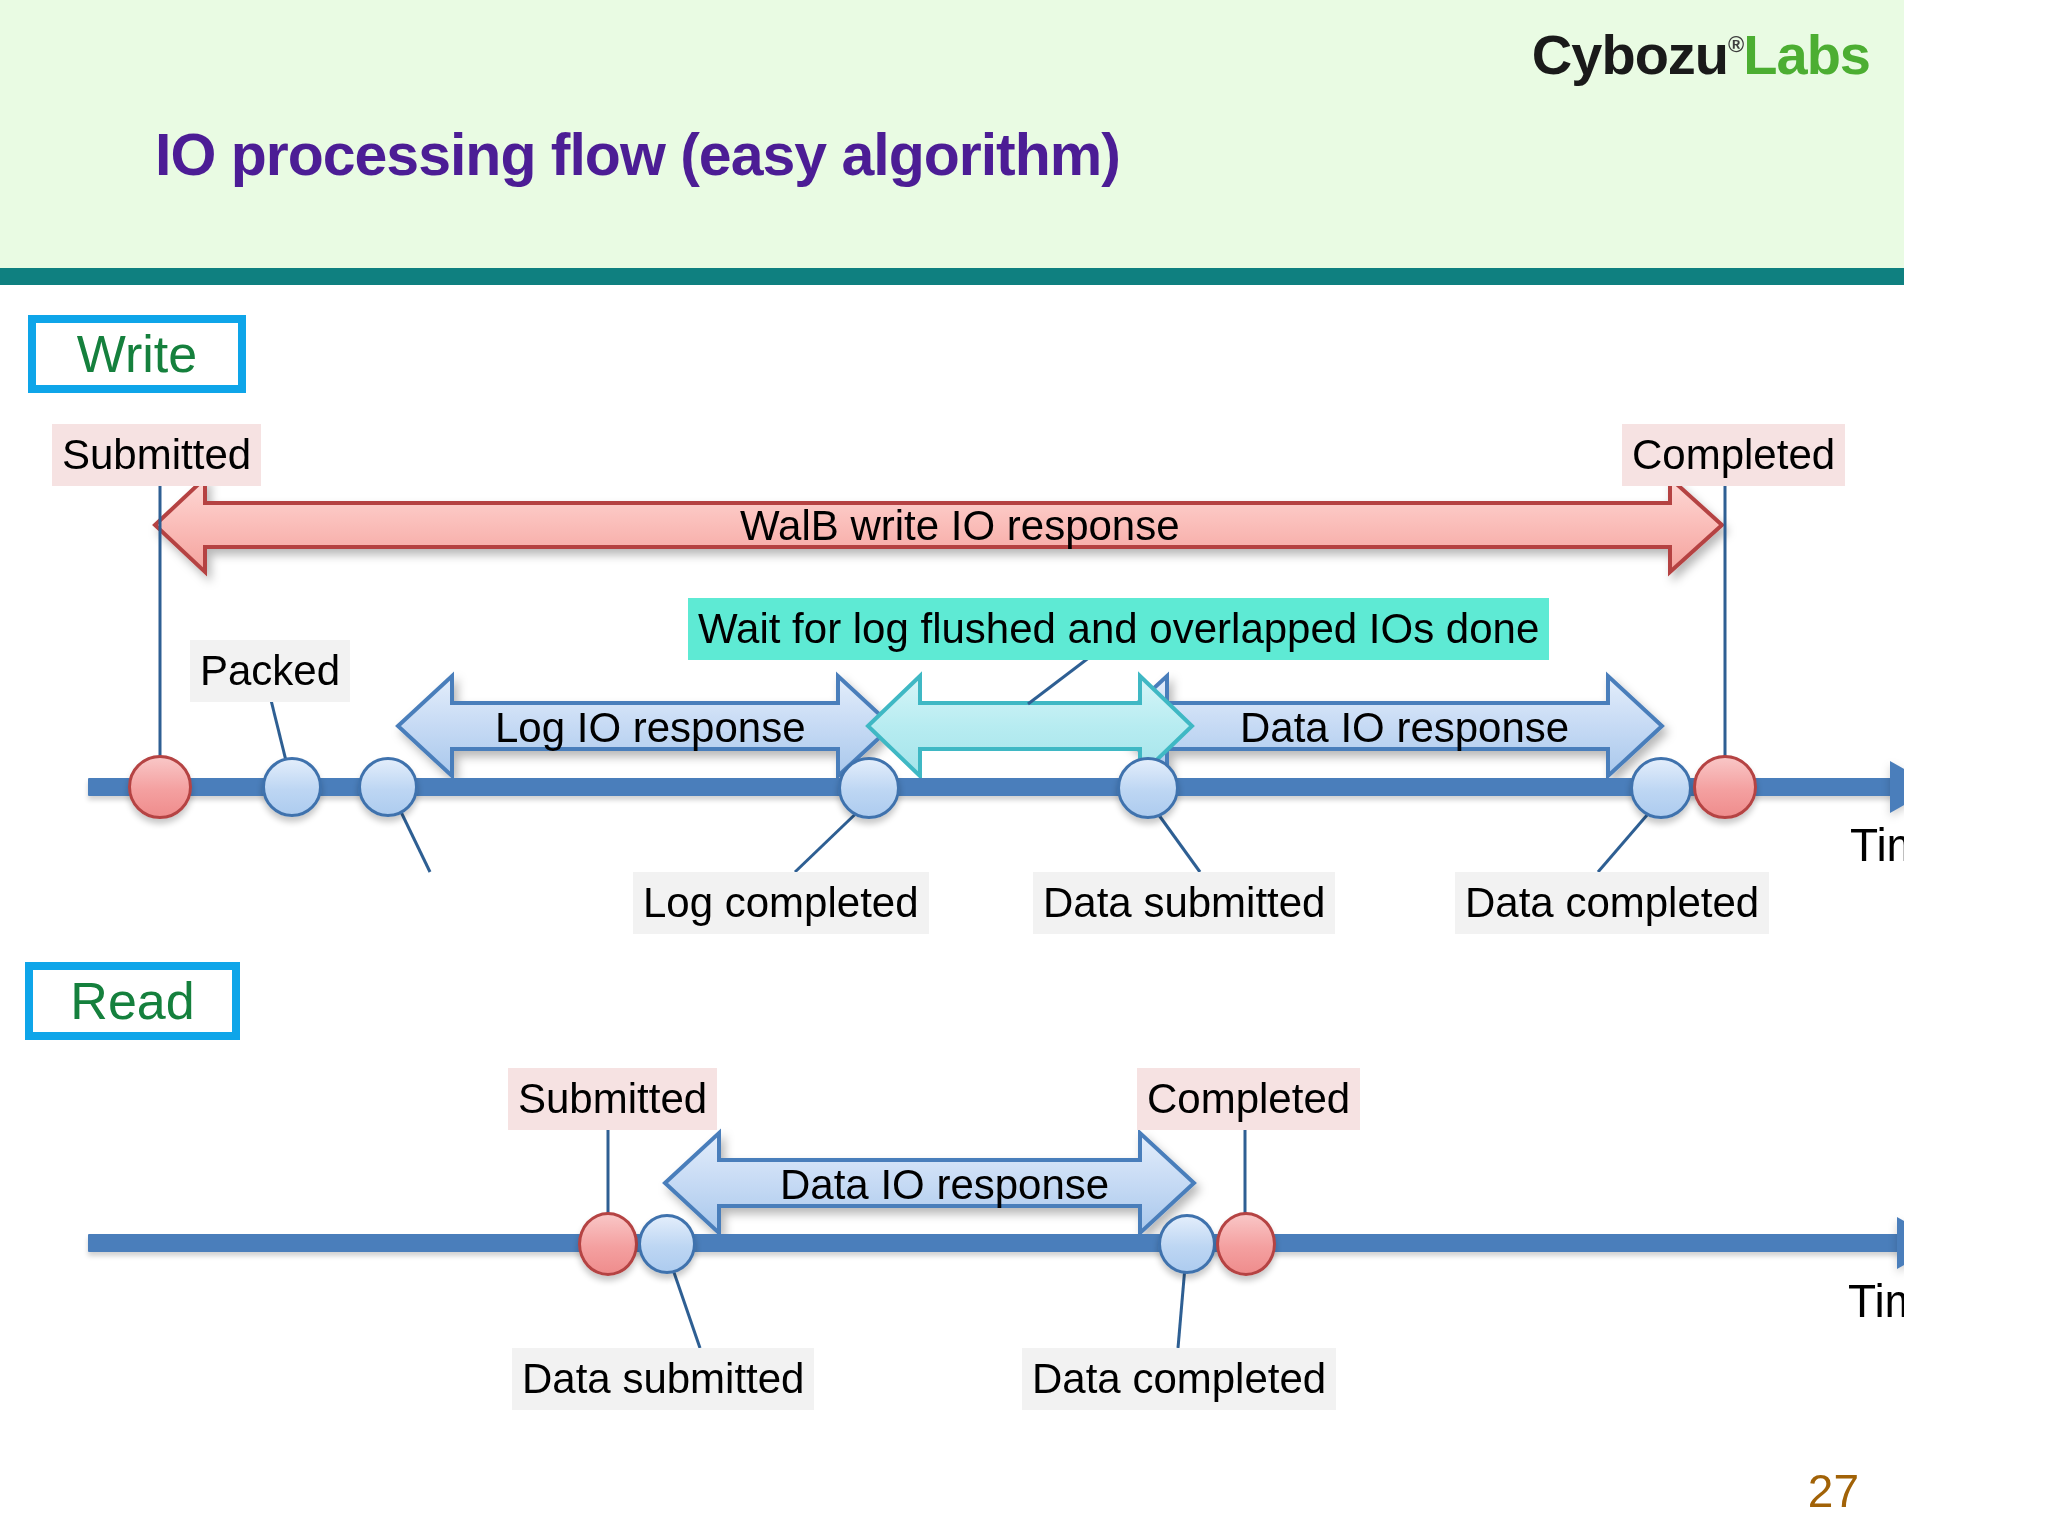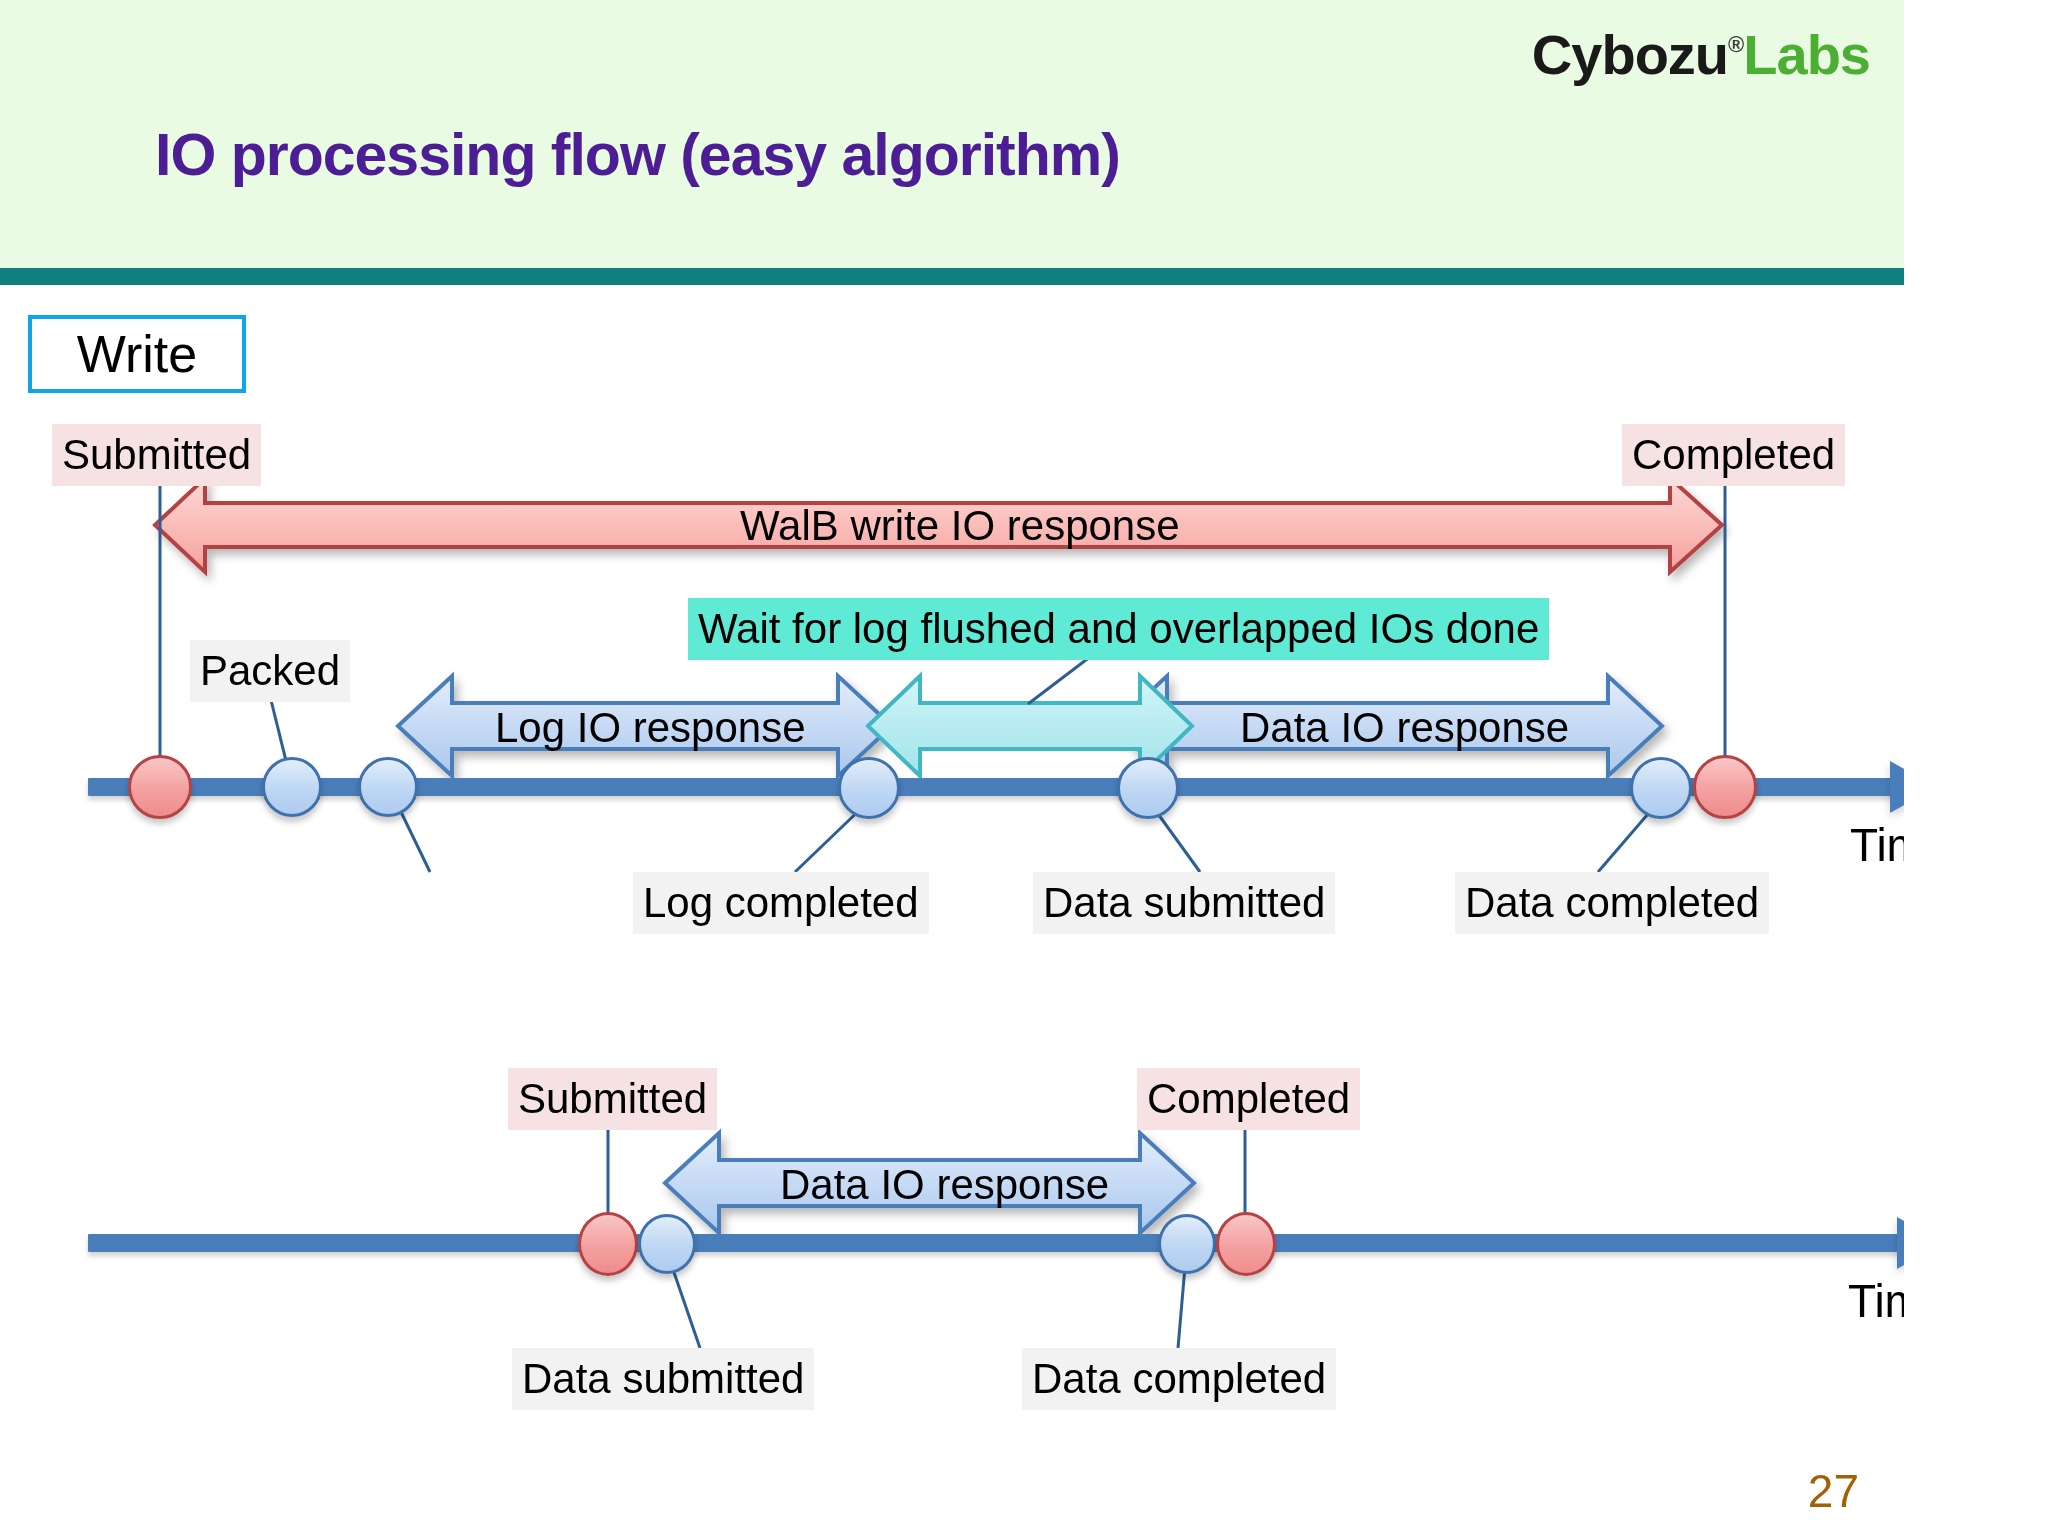--- a/index.html
+++ b/index.html
@@ -52,24 +52,24 @@
     font-size: 59px;
     font-weight: bold;
     color: #4c1d95;
     white-space: nowrap;
     letter-spacing: -1px;
   }
 
   
   .section-box {
     position: absolute;
-    border: 4px solid #0ea5e9;
+    border: 8px solid #0ea5e9;
     background: #ffffff;
     font-size: 52px;
-    color: #000000;
+    color: #15803d;
     display: flex;
     align-items: center;
     justify-content: center;
     box-sizing: border-box;
   }
 
   
   .lbl {
     position: absolute;
     font-size: 42px;
@@ -241,20 +241,23 @@
   <div class="node node-blue" style="left:358px;  top:757px; width:60px; height:60px;"></div>
   <div class="node node-blue" style="left:838px;  top:757px; width:62px; height:62px;"></div>
   <div class="node node-blue" style="left:1117px; top:757px; width:62px; height:62px;"></div>
   <div class="node node-blue" style="left:1630px; top:757px; width:62px; height:62px;"></div>
   <div class="node node-red" style="left:1693px; top:755px; width:64px; height:64px;"></div>
 
   <div class="lbl lbl-grey" style="left:633px; top:872px;">Log completed</div>
   <div class="lbl lbl-grey" style="left:1033px; top:872px;">Data submitted</div>
   <div class="lbl lbl-grey" style="left:1455px; top:872px;">Data completed</div>
 
+  <div class="section-box" style="left:25px; top:962px; width:215px; height:78px;">
+    <span>Read</span>
+  </div>
 
   <div class="lbl lbl-pink" style="left:508px; top:1068px;">Submitted</div>
 
   <div class="lbl lbl-pink" style="left:1137px; top:1068px;">Completed</div>
 
   <div class="arrow-text" style="left:780px; top:1161px; width:300px;">Data IO response</div>
 
   <div class="timeline-line" style="left:88px; top:1234px; width:1822px;"></div>
   <div class="timeline-head" style="left:1897px; top:1217px;"></div>
   <div class="lbl lbl-plain" style="left:1838px; top:1268px; font-size:46px;">Time</div>

